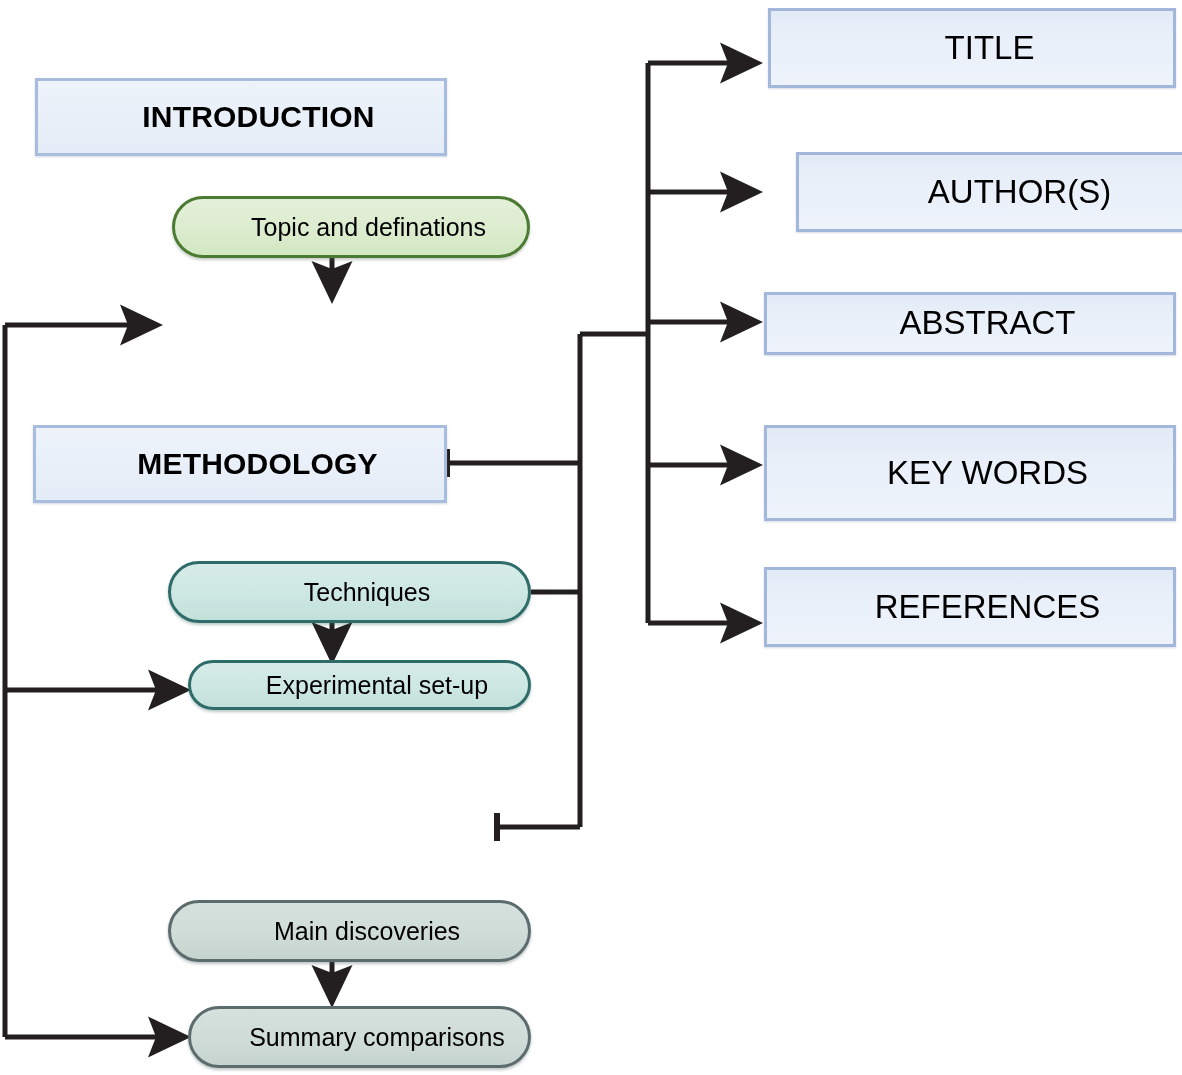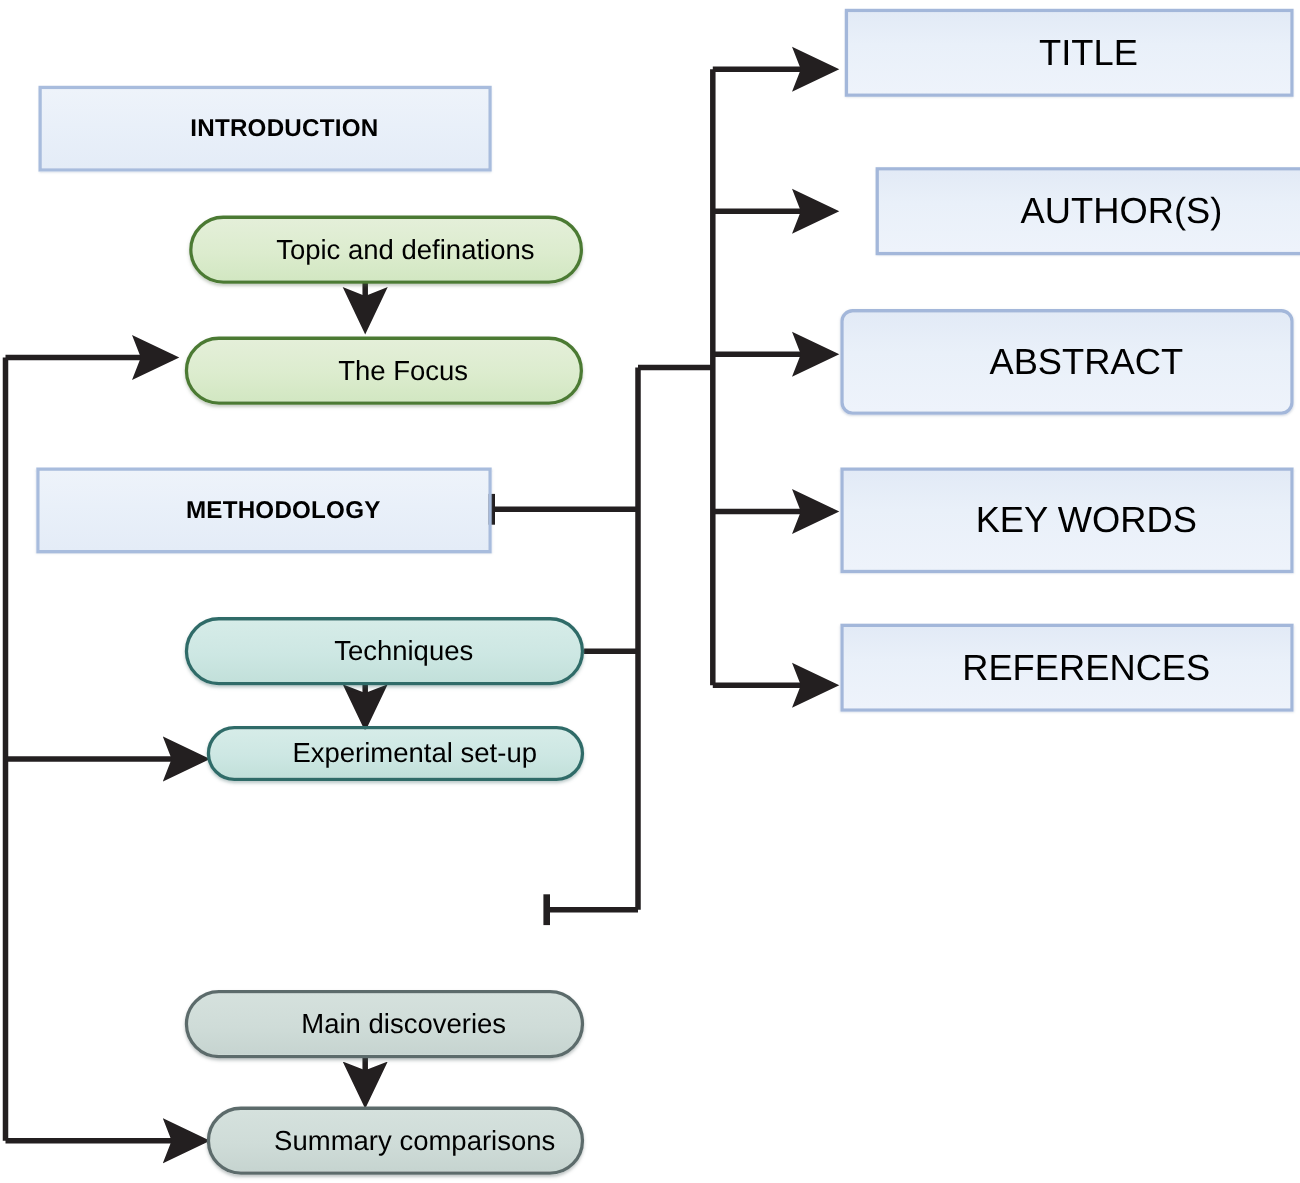--- a/index.html
+++ b/index.html
@@ -35,21 +35,21 @@
     color: #000000;
     line-height: 1.05;
     white-space: nowrap;
     padding-left: 35px;
   }
   
   .sec {
     background: linear-gradient(180deg, #eef3fa 0%, #e9f0f9 45%, #e4ecf7 100%);
     border: 3px solid #a8bcdd;
     font-weight: bold;
-    font-size: 22px;
+    font-size: 30px;
     letter-spacing: 0.2px;
     box-shadow: 0 1px 2px rgba(120,140,170,0.35);
   }
   
   .part {
     background: linear-gradient(180deg, #e2eaf6 0%, #e9f0f9 40%, #eef3fb 100%);
     border: 3px solid #a3b7da;
     font-weight: normal;
     font-size: 33px;
     box-shadow: 0 1px 2px rgba(120,140,170,0.3);
@@ -125,23 +125,20 @@
   </svg>
 
   <div class="node sec" style="left:35px; top:78px; width:412px; height:78px;">
     <span>INTRODUCTION</span>
   </div>
 
   <div class="node pill pill-green" style="left:172px; top:196px; width:358px; height:62px;">
     <span>Topic and definations</span>
   </div>
 
-  <div class="node pill pill-green" style="left:168px; top:306px; width:362px; height:62px;">
-    <span>The Focus</span>
-  </div>
 
   <div class="node sec" style="left:33px; top:425px; width:414px; height:78px;">
     <span>METHODOLOGY</span>
   </div>
 
   <div class="node pill pill-teal" style="left:168px; top:561px; width:363px; height:62px;">
     <span>Techniques</span>
   </div>
 
   <div class="node pill pill-teal" style="left:188px; top:660px; width:343px; height:50px;">
@@ -158,21 +155,21 @@
   </div>
 
   <div class="node part" style="left:768px; top:8px; width:408px; height:80px;">
     <span>TITLE</span>
   </div>
 
   <div class="node part" style="left:796px; top:152px; width:412px; height:80px;">
     <span>AUTHOR(S)</span>
   </div>
 
-  <div class="node part" style="left:764px; top:281px; width:412px; height:96px;border-radius:11px;">
+  <div class="node part" style="left:764px; top:292px; width:412px; height:63px;">
     <span>ABSTRACT</span>
   </div>
 
   <div class="node part" style="left:764px; top:425px; width:412px; height:96px;">
     <span>KEY WORDS</span>
   </div>
 
   <div class="node part" style="left:764px; top:567px; width:412px; height:80px;">
     <span>REFERENCES</span>
   </div>

